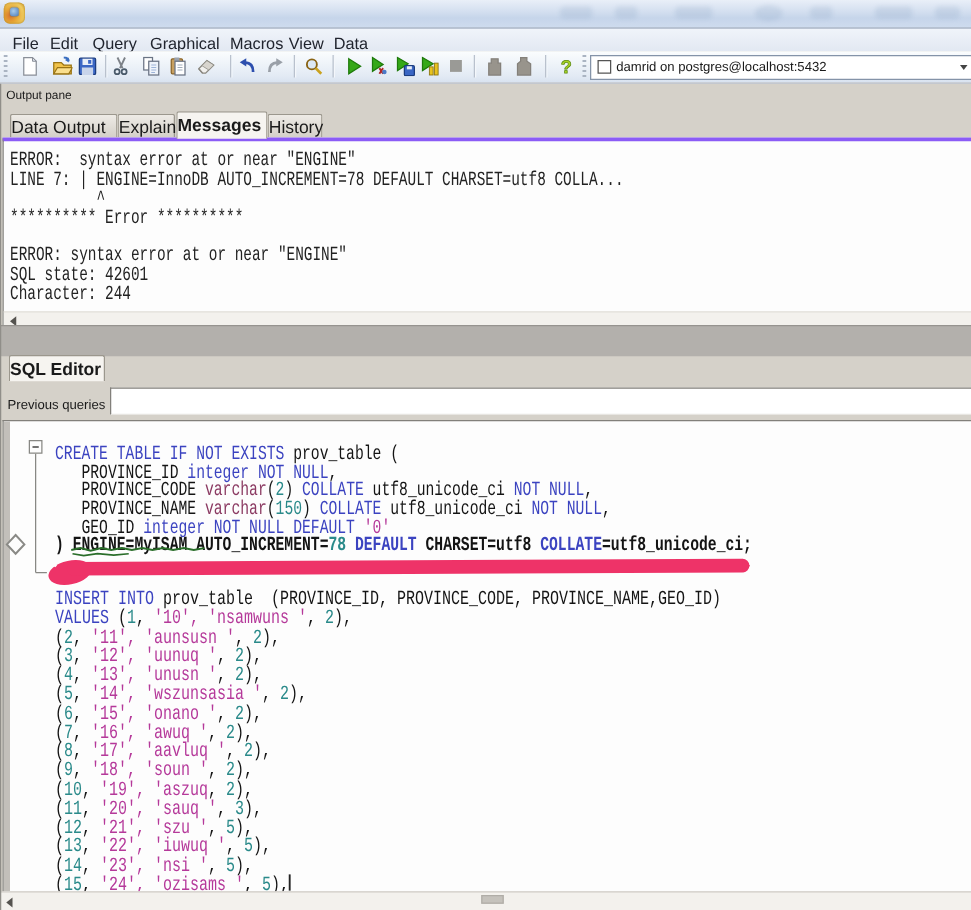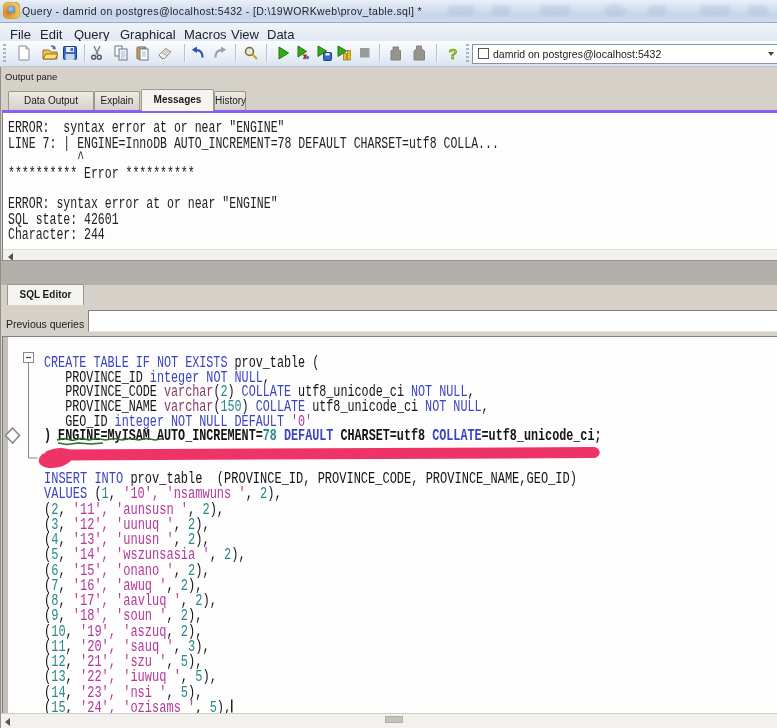--- a/index.html
+++ b/index.html
@@ -26,21 +26,21 @@
 #combo{left:472px;top:44px;width:305px;height:18px;background:#fff;
  border:1px solid #8493a8;font-size:10.5px;color:#1a1a1a}
 #combo .cb{position:absolute;left:5px;top:3px;width:9px;height:9px;border:1px solid #555;background:#fff}
 #combo .ct{position:absolute;left:20px;top:3px;white-space:nowrap}
 #combo .da{position:absolute;right:4px;top:7px;width:0;height:0;
  border-left:3.5px solid transparent;border-right:3.5px solid transparent;border-top:4.5px solid #444}
 #outputcap{left:0;top:67px;width:777px;height:21px}
 #outputcap span{position:absolute;left:5px;top:4px;font-size:9.5px;color:#1a1a1a}
 .tab{position:absolute;box-sizing:border-box;border:1px solid #9b978d;border-bottom:none;
  border-radius:2px 2px 0 0;background:linear-gradient(#eeebe6,#d4d0c8);
- font-size:10px;color:#1a1a1a;text-align:center}
+ font-size:14px;color:#1a1a1a;text-align:left}
 .tab.sel{background:#f6f4f0;font-weight:bold;z-index:3}
 #msgpanel{left:2px;top:110px;width:775px;height:150px;background:#fdfdfd;
  border-top:3px solid #8b5cf6;border-left:1px solid #82807b}
 #msgtext{position:absolute;left:4.5px;top:8.4px;font-family:"Liberation Mono",monospace;
  font-size:16px;line-height:15.2px;color:#222;white-space:pre;
  transform:scaleX(.72);transform-origin:0 0}
 #msgscroll{position:absolute;left:0;bottom:0;width:774px;height:13px;background:#f3f1ed;border-top:1px solid #e2dfda}
 .sarrow{position:absolute;width:0;height:0;border-top:4px solid transparent;border-bottom:4px solid transparent;border-right:5px solid #55534f}
 #splitter{left:0;top:260px;width:777px;height:24px;background:#b3b0ac;border-top:1px solid #96938f}
 #tabs2{left:0;top:284px;width:777px;height:20px}
@@ -59,21 +59,20 @@
 .s{color:#b5399a}
 .v{color:#8b3a62}
 #editscroll{left:0;top:713px;width:777px;height:15px;background:#f3f1ed;border-top:1px solid #cfccc6}
 #ethumb{position:absolute;left:385px;top:2px;width:16px;height:5px;background:#c5c2bc;border:1px solid #b0ada7}
 </style></head>
 <body>
 <div id="titlebar" class="abs">
  <div id="ticon" class="abs">
       <i></i>
     </div>
- <div id="ttext" class="abs">Query - damrid on postgres@localhost:5432 - [D:\19WORKweb\prov_table.sql] *</div>
  <div class="abs blob" style="left:448px;width:26px"></div>
  <div class="abs blob" style="left:492px;width:18px"></div>
  <div class="abs blob" style="left:540px;width:30px"></div>
  <div class="abs blob" style="left:604px;width:22px;border-radius:50%;height:13px;top:4px"></div>
  <div class="abs blob" style="left:648px;width:18px"></div>
  <div class="abs blob" style="left:700px;width:30px"></div>
  <div class="abs blob" style="left:748px;width:20px"></div>
 </div>
 <div id="menubar" class="abs">
  <span style="left:10px">File</span>
@@ -178,21 +177,21 @@
     <span class="ct">damrid on postgres@localhost:5432</span>
     <span class="da"></span>
   </div>
 <div id="outputcap" class="abs">
     <span>Output pane</span>
   </div>
 <div class="abs" style="left:0;top:88px;width:777px;height:22px">
  <div class="tab" style="left:8px;top:3px;width:86px;height:19px;line-height:18px">Data Output</div>
  <div class="tab" style="left:94px;top:3px;width:46px;height:19px;line-height:18px">Explain</div>
  <div class="tab sel" style="left:141px;top:1px;width:73px;height:22px;line-height:20px">Messages</div>
- <div class="tab" style="left:214px;top:3px;width:32px;height:19px;line-height:18px">History</div>
+ <div class="tab" style="left:214px;top:3px;width:44px;height:19px;line-height:18px">History</div>
 </div>
 <div id="msgpanel" class="abs">
 <div id="msgtext">ERROR:  syntax error at or near "ENGINE"
 LINE 7: | ENGINE=InnoDB AUTO_INCREMENT=78 DEFAULT CHARSET=utf8 COLLA...
           ^
 ********** Error **********
 
 ERROR: syntax error at or near "ENGINE"
 SQL state: 42601
 Character: 244</div>

